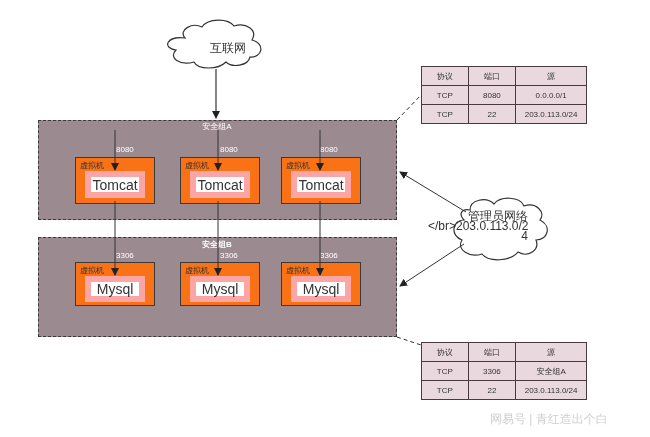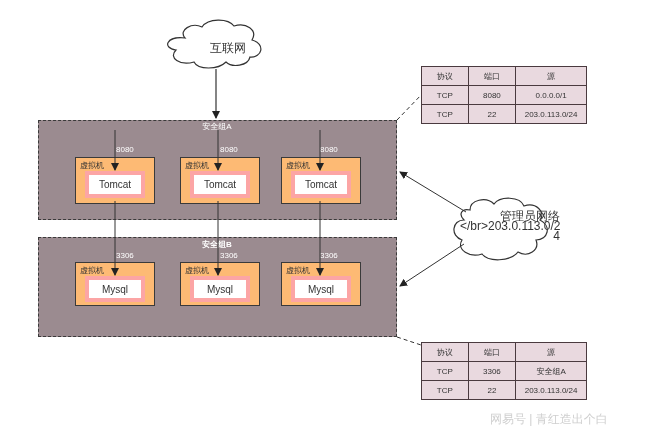--- a/index.html
+++ b/index.html
@@ -1,24 +1,24 @@
 <!DOCTYPE html>
 <html><head>
 <meta charset="utf-8">
 <style>
   html, body { margin:0; padding:0; background:#ffffff; }
   body { width:650px; height:437px; position:relative; overflow:hidden;
          font-family:"Liberation Sans","DejaVu Sans",sans-serif; color:#333; }
   svg { position:absolute; left:0; top:0; }
   .group { position:absolute; background:#9b8b90; border:1.5px dashed #3a3a3a; box-sizing:border-box; }
   .group-label { position:absolute; color:#ffffff; font-size:8px; text-align:center; }
-  .vm { position:absolute; background:#fdba74; border:1px solid #3a3a3a; box-sizing:border-box;padding-left:29px; }
+  .vm { position:absolute; background:#f97316; border:1px solid #3a3a3a; box-sizing:border-box;padding-left:29px; }
   .vm-label { position:absolute; left:4px; top:2px; font-size:8px; color:#333; }
-  .svc { position:absolute; border:4px solid #fca5a5; background:#fff; box-sizing:border-box;
-         font-size:10px; display:flex; align-items:center; justify-content:center; color:#333;text-align:right; }
+  .svc { position:absolute; border:6px solid #fca5a5; background:#fff; box-sizing:border-box;
+         font-size:14px; display:flex; align-items:center; justify-content:center; color:#333;text-align:right; }
   .port { position:absolute; color:#ffffff; font-size:8px; }
   table.rules { position:absolute; border-collapse:collapse; background:#e9d9df; font-size:8px; }
   table.rules td { border:1px solid #4a3a3f; text-align:center; height:16px; padding:1px; color:#333; }
   .cloud-text { position:absolute; font-size:12px; text-align:right; color:#333; line-height:10px; }
   .watermark { position:absolute; font-size:12px; color:#cfcfcf; }
 </style>
 </head>
 <body>
 
 <div class="group" style="left:38px;top:120px;width:359px;height:100px;"></div>
@@ -81,21 +81,21 @@
   <line x1="320" y1="201" x2="320" y2="275" stroke="#333" stroke-width="1" marker-end="url(#ah)"></line>
 
   <line x1="466" y1="212" x2="400" y2="172" stroke="#333" stroke-width="1" marker-end="url(#ah)"></line>
   <line x1="464" y1="244" x2="400" y2="286" stroke="#333" stroke-width="1" marker-end="url(#ah)"></line>
 
   <line x1="397" y1="120" x2="424" y2="92" stroke="#333" stroke-width="1" stroke-dasharray="4,3"></line>
   <line x1="397" y1="337" x2="424" y2="346" stroke="#333" stroke-width="1" stroke-dasharray="4,3"></line>
 </svg>
 
 <div class="cloud-text" style="left:186px;top:43px;width:60px;">互联网</div>
-<div class="cloud-text" style="left:460px;top:211px;width:100px;">
+<div class="cloud-text" style="left:428px;top:211px;width:100px;">
   <div>管理员网络</div>
   <div>&lt;/br&gt;203.0.113.0/2</div>
   <div>4</div>
 </div>
 
 <table class="rules" style="left:421px;top:66px;width:166px;">
   <colgroup>
       <col style="width:47px">
       <col style="width:48px">
       <col style="width:71px">

